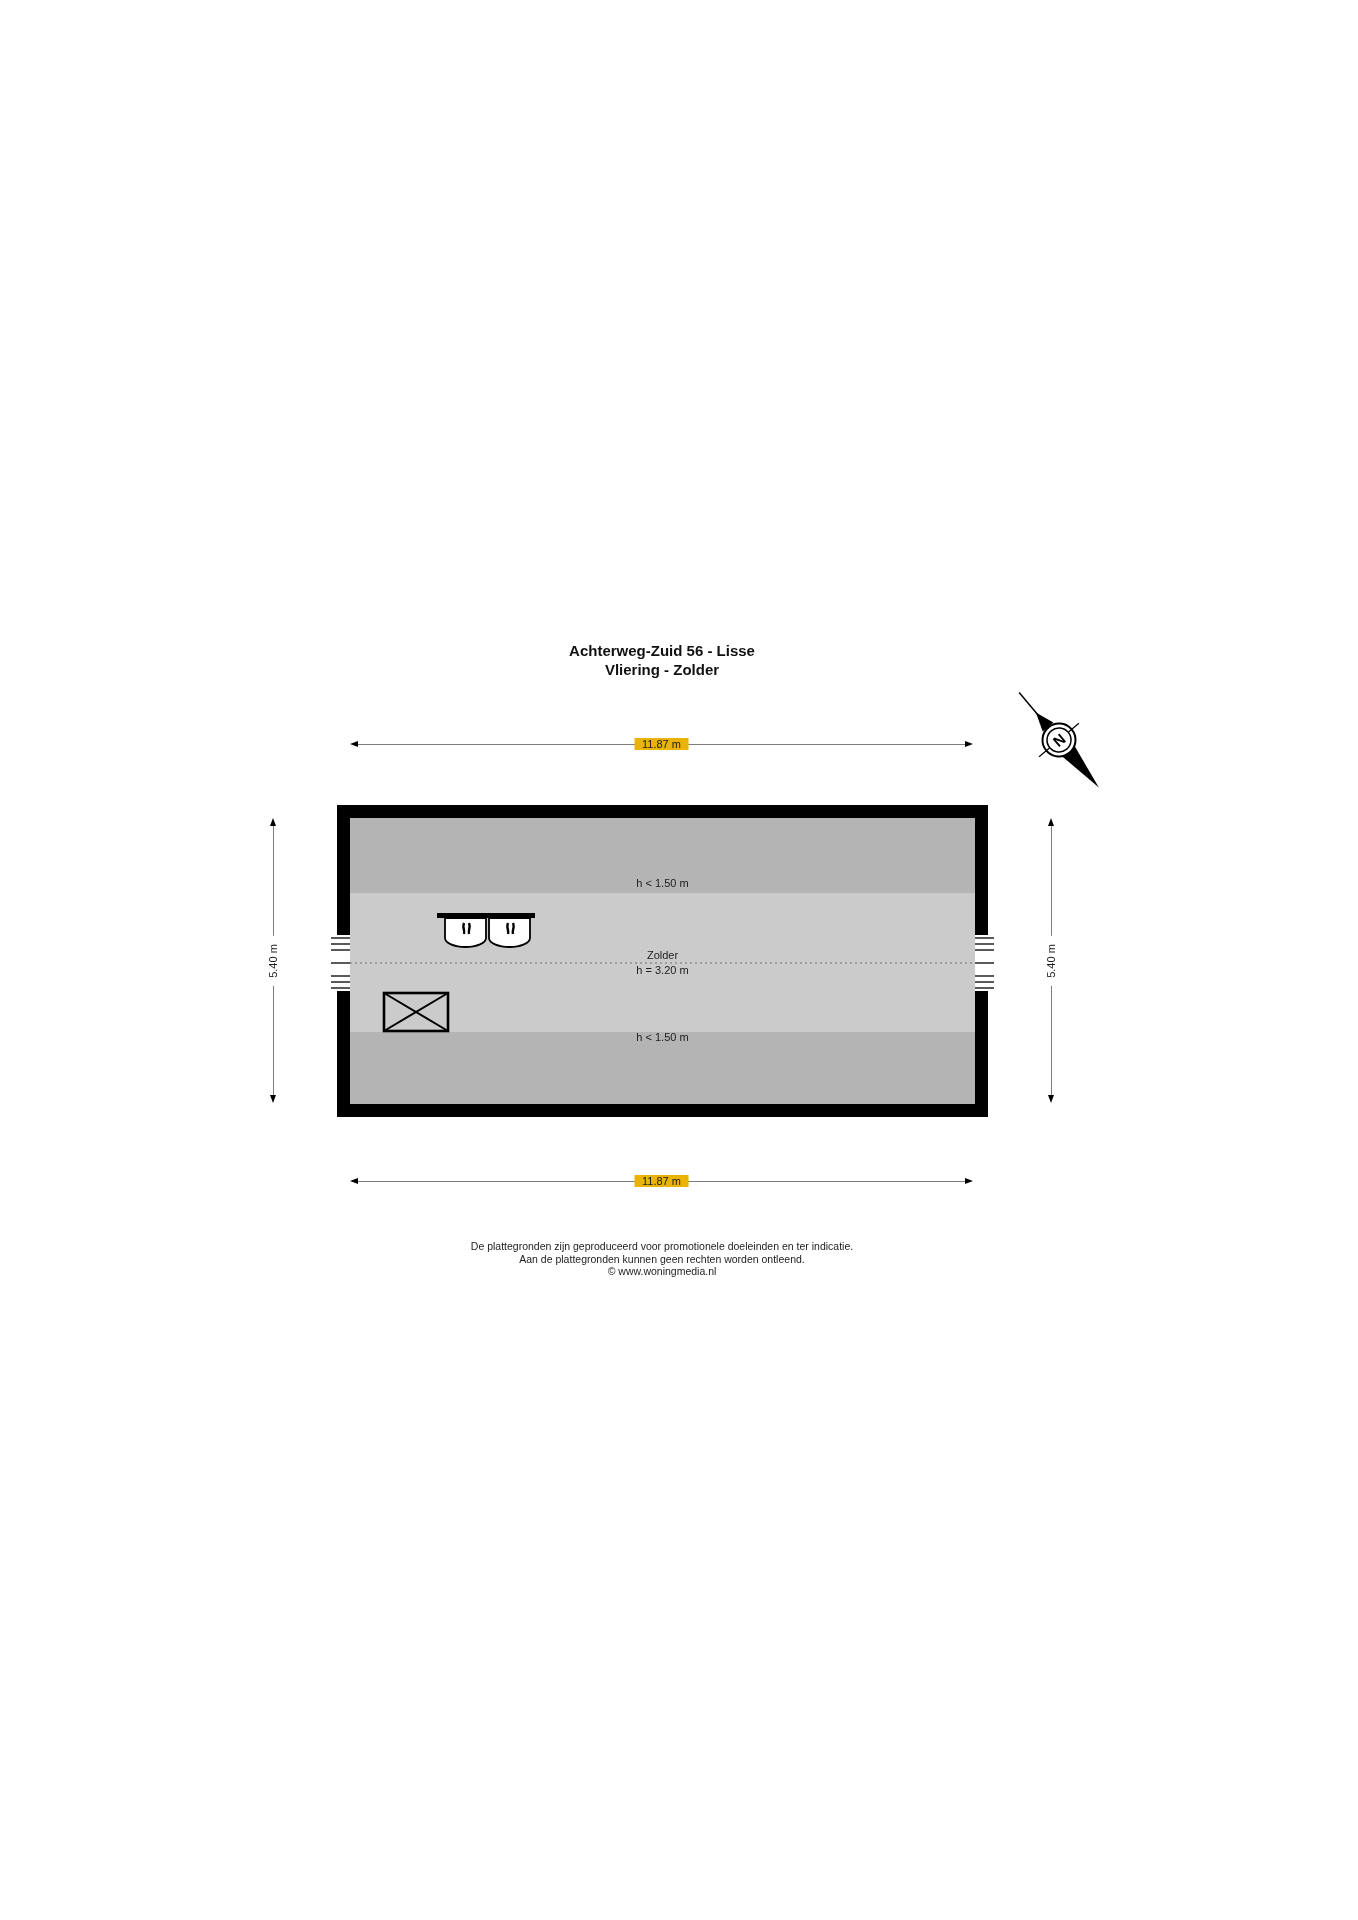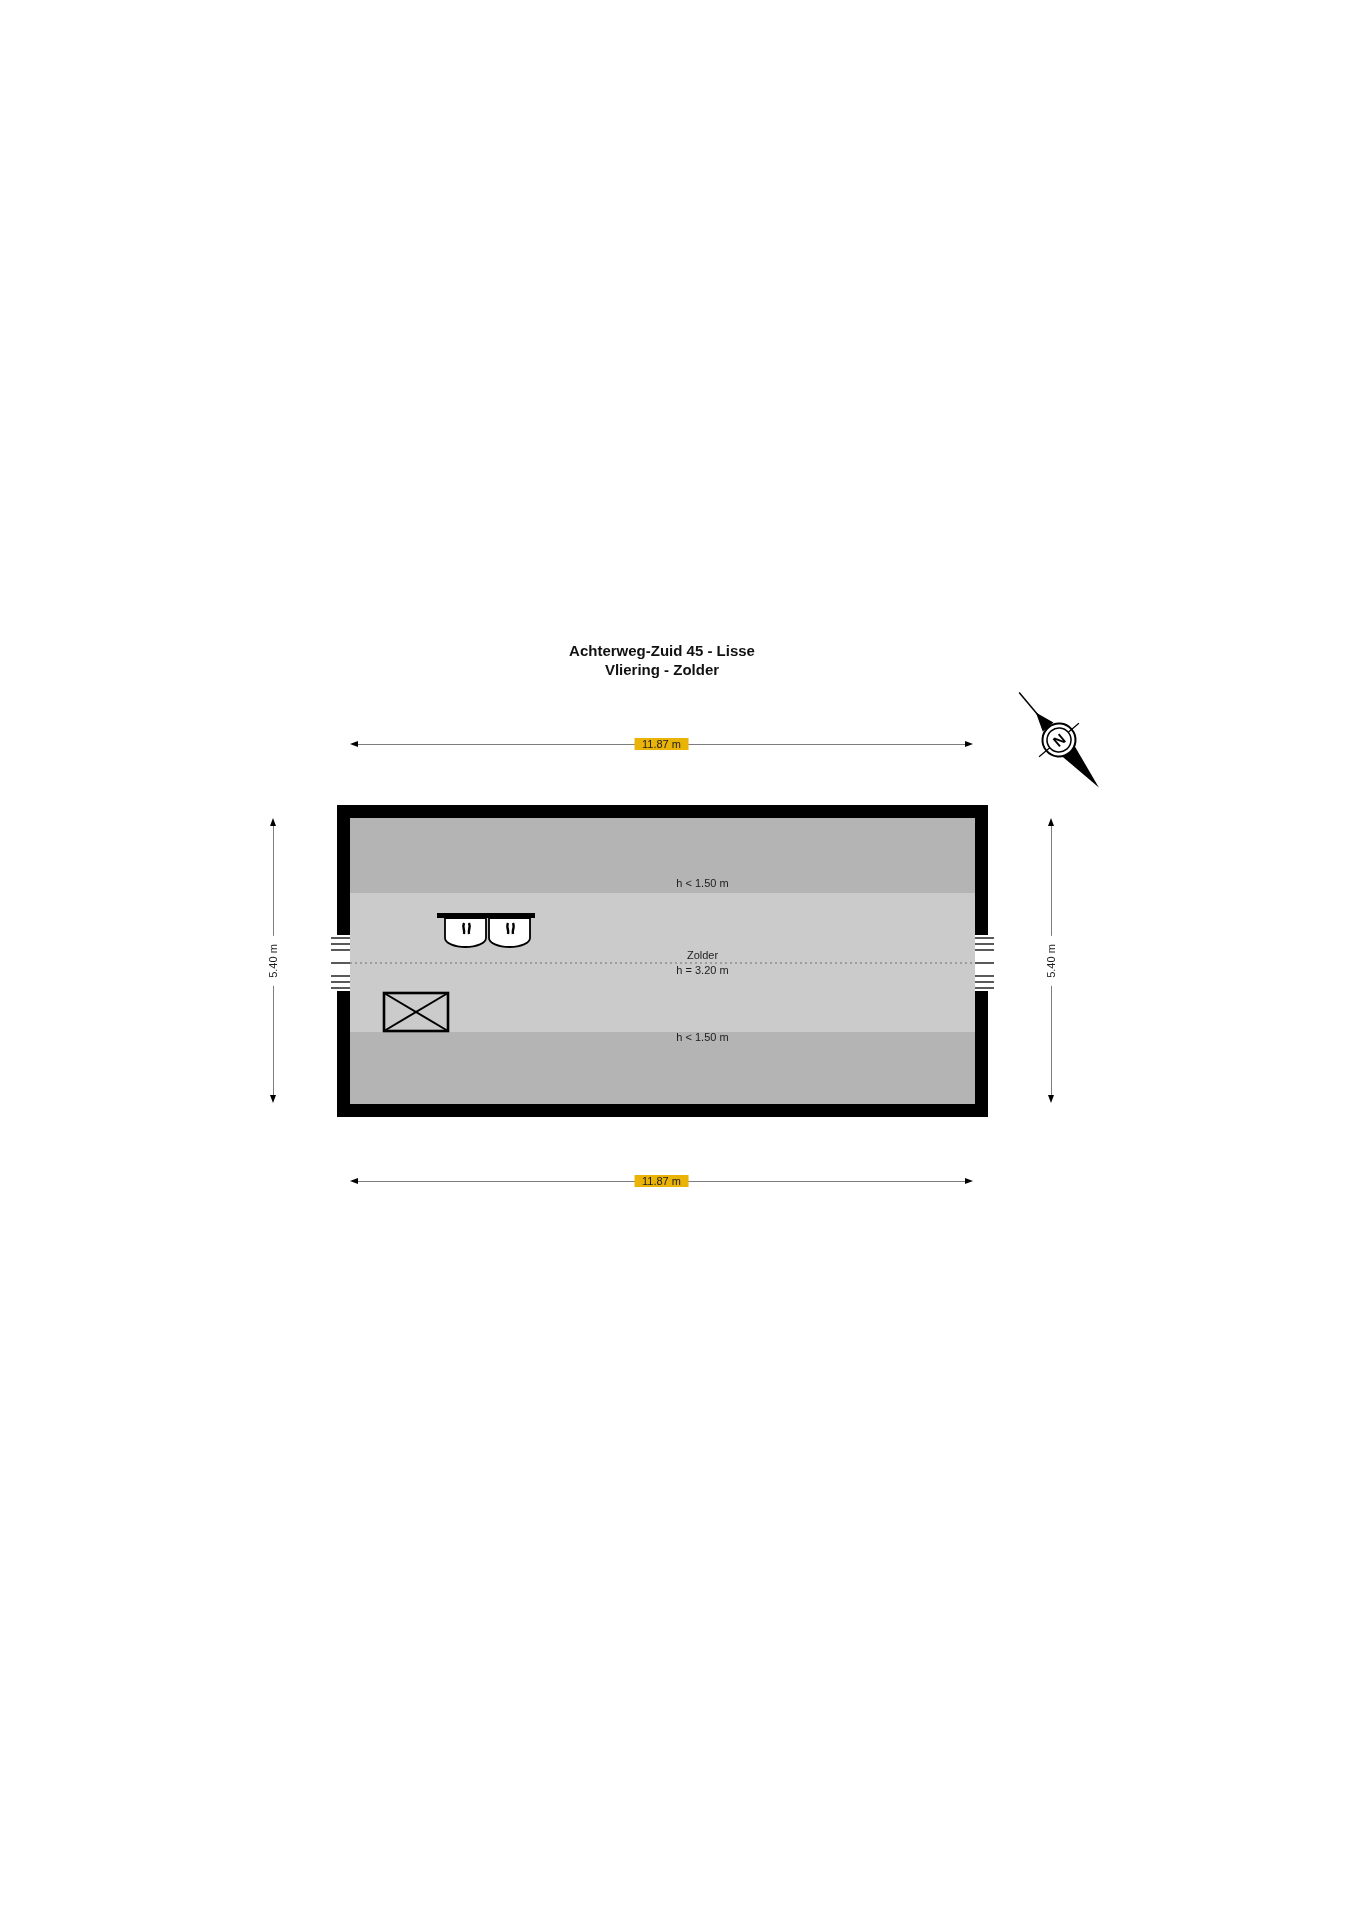--- a/index.html
+++ b/index.html
@@ -10,21 +10,21 @@
   #title{position:absolute;left:662px;top:641px;transform:translateX(-50%);
          text-align:center;font-weight:bold;font-size:15px;line-height:19px;white-space:nowrap;}
 
   
   #plan{position:absolute;left:337px;top:805px;width:651px;height:312px;background:#000;}
   #interior{position:absolute;left:13px;top:13px;right:13px;bottom:13px;background:#cbcbcb;}
   .lowzone{position:absolute;left:0;right:0;background:#b4b4b4;}
   #lowzone-top{top:0;height:75px;}
   #lowzone-bottom{bottom:0;height:72px;}
   .plan-label{position:absolute;left:0;width:651px;text-align:center;font-size:11px;
-              line-height:13px;color:#1c1c1c;padding-left:40px;}
+              line-height:13px;color:#1c1c1c;}
   #plan-svg{position:absolute;left:0;top:0;overflow:visible;}
 
   
   .dim{position:absolute;font-size:11px;color:#1c1c1c;}
   .dim .line-h{position:absolute;left:7px;right:7px;top:50%;height:1px;background:#7d7d7d;}
   .dim .line-v{position:absolute;top:7px;bottom:7px;left:50%;width:1px;background:#7d7d7d;}
   .dim-h{height:16px;}
   .dim-v{width:16px;}
   .arr{position:absolute;width:0;height:0;}
   .arr-w{left:0;top:50%;margin-top:-3.5px;border-top:3.5px solid transparent;
@@ -46,21 +46,21 @@
   
   #footer{position:absolute;left:662px;top:1240px;transform:translateX(-50%);
           text-align:center;font-size:10.5px;line-height:12.5px;color:#1c1c1c;white-space:nowrap;}
 </style>
 </head>
 <body>
 
 <div id="page">
 
   <div id="title">
-    <div>Achterweg-Zuid 45 - Lisse</div>
+    <div>Achterweg-Zuid 56 - Lisse</div>
     <div>Vliering - Zolder</div>
   </div>
 
   <svg id="compass" width="122" height="128" viewBox="0 0 122 128">
     <g transform="rotate(-40 59 62)">
       <line x1="59" y1="0" x2="59" y2="45" stroke="#000" stroke-width="1.5"></line>
       <polygon points="59,26 52,45 66,45" fill="#000"></polygon>
       <polygon points="51,77 67,77 59,124" fill="#000"></polygon>
       <circle cx="59" cy="62" r="16.5" fill="#fff" stroke="#000" stroke-width="2"></circle>
       <line x1="33" y1="62" x2="85" y2="62" stroke="#000" stroke-width="1.2"></line>
@@ -151,14 +151,19 @@
         <line x1="111" y1="188" x2="47" y2="226" stroke-width="2"></line>
       </g>
     </svg>
 
     <div class="plan-label" style="top:72px;">h &lt; 1.50 m</div>
     <div class="plan-label" style="top:144px;">Zolder</div>
     <div class="plan-label" style="top:159px;">h = 3.20 m</div>
     <div class="plan-label" style="top:226px;">h &lt; 1.50 m</div>
   </div>
 
+  <div id="footer">
+    <div>De plattegronden zijn geproduceerd voor promotionele doeleinden en ter indicatie.</div>
+    <div>Aan de plattegronden kunnen geen rechten worden ontleend.</div>
+    <div>© www.woningmedia.nl</div>
+  </div>
 
 </div>
 
 </body></html>

